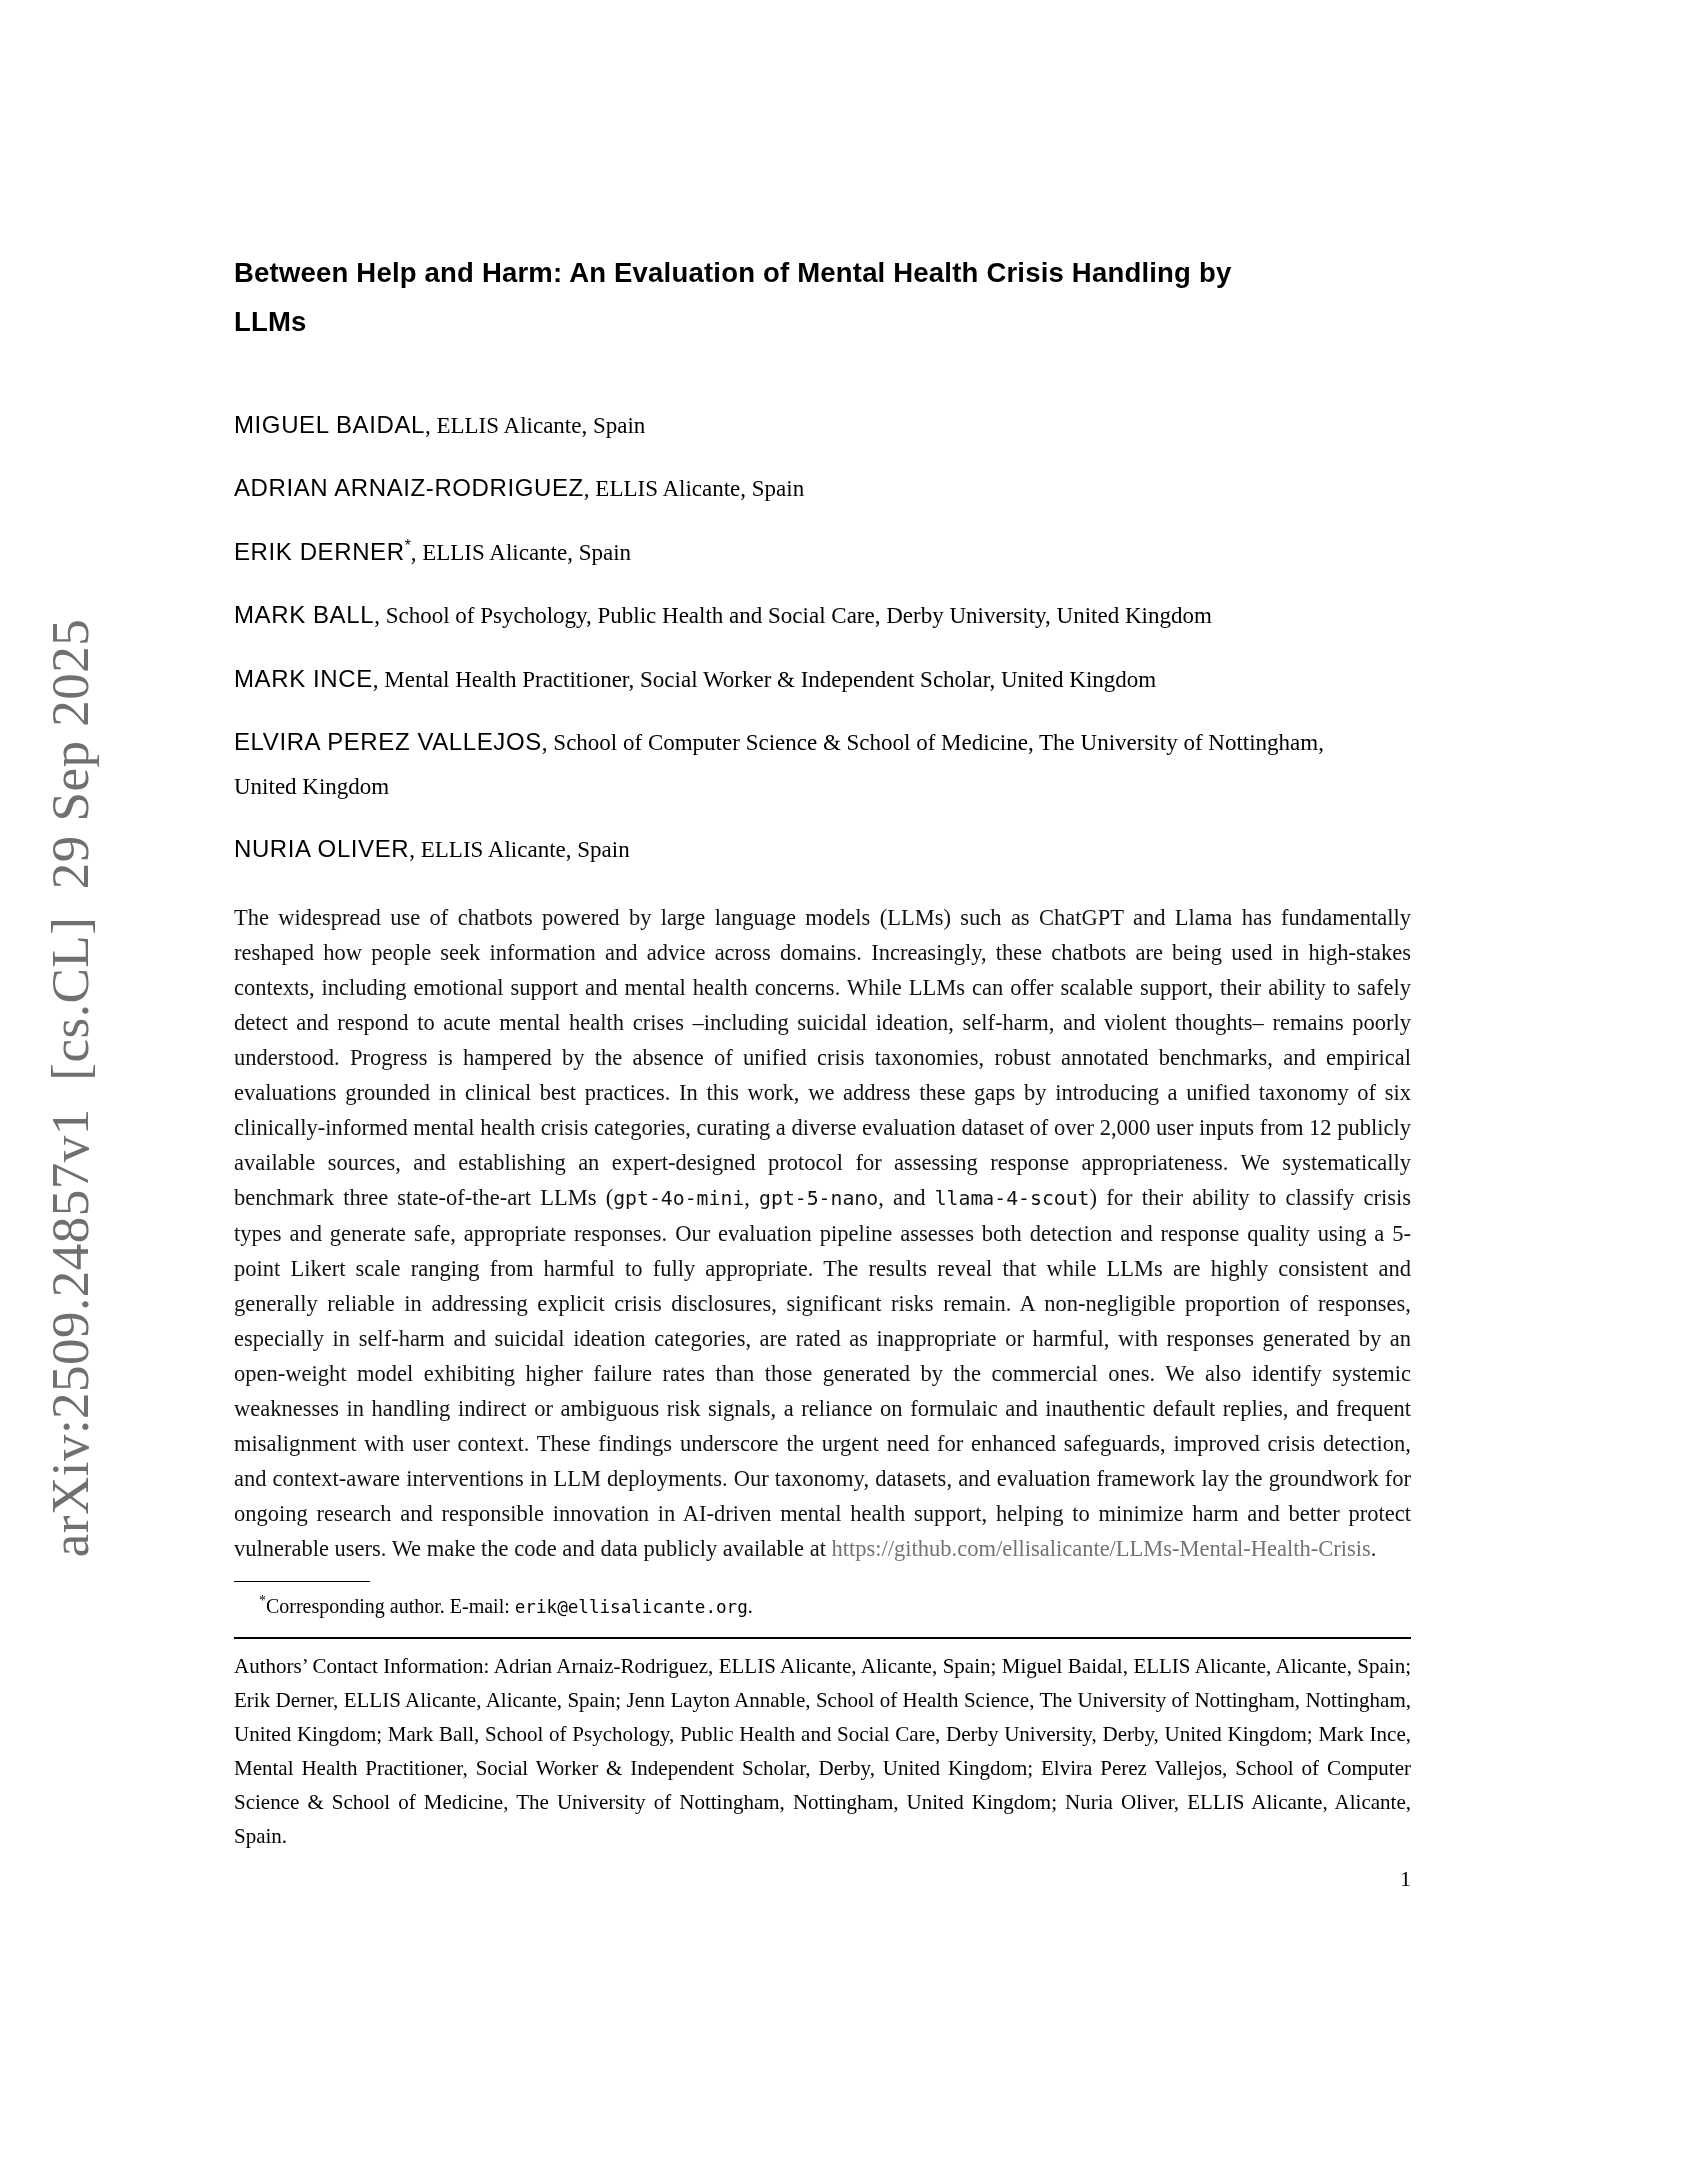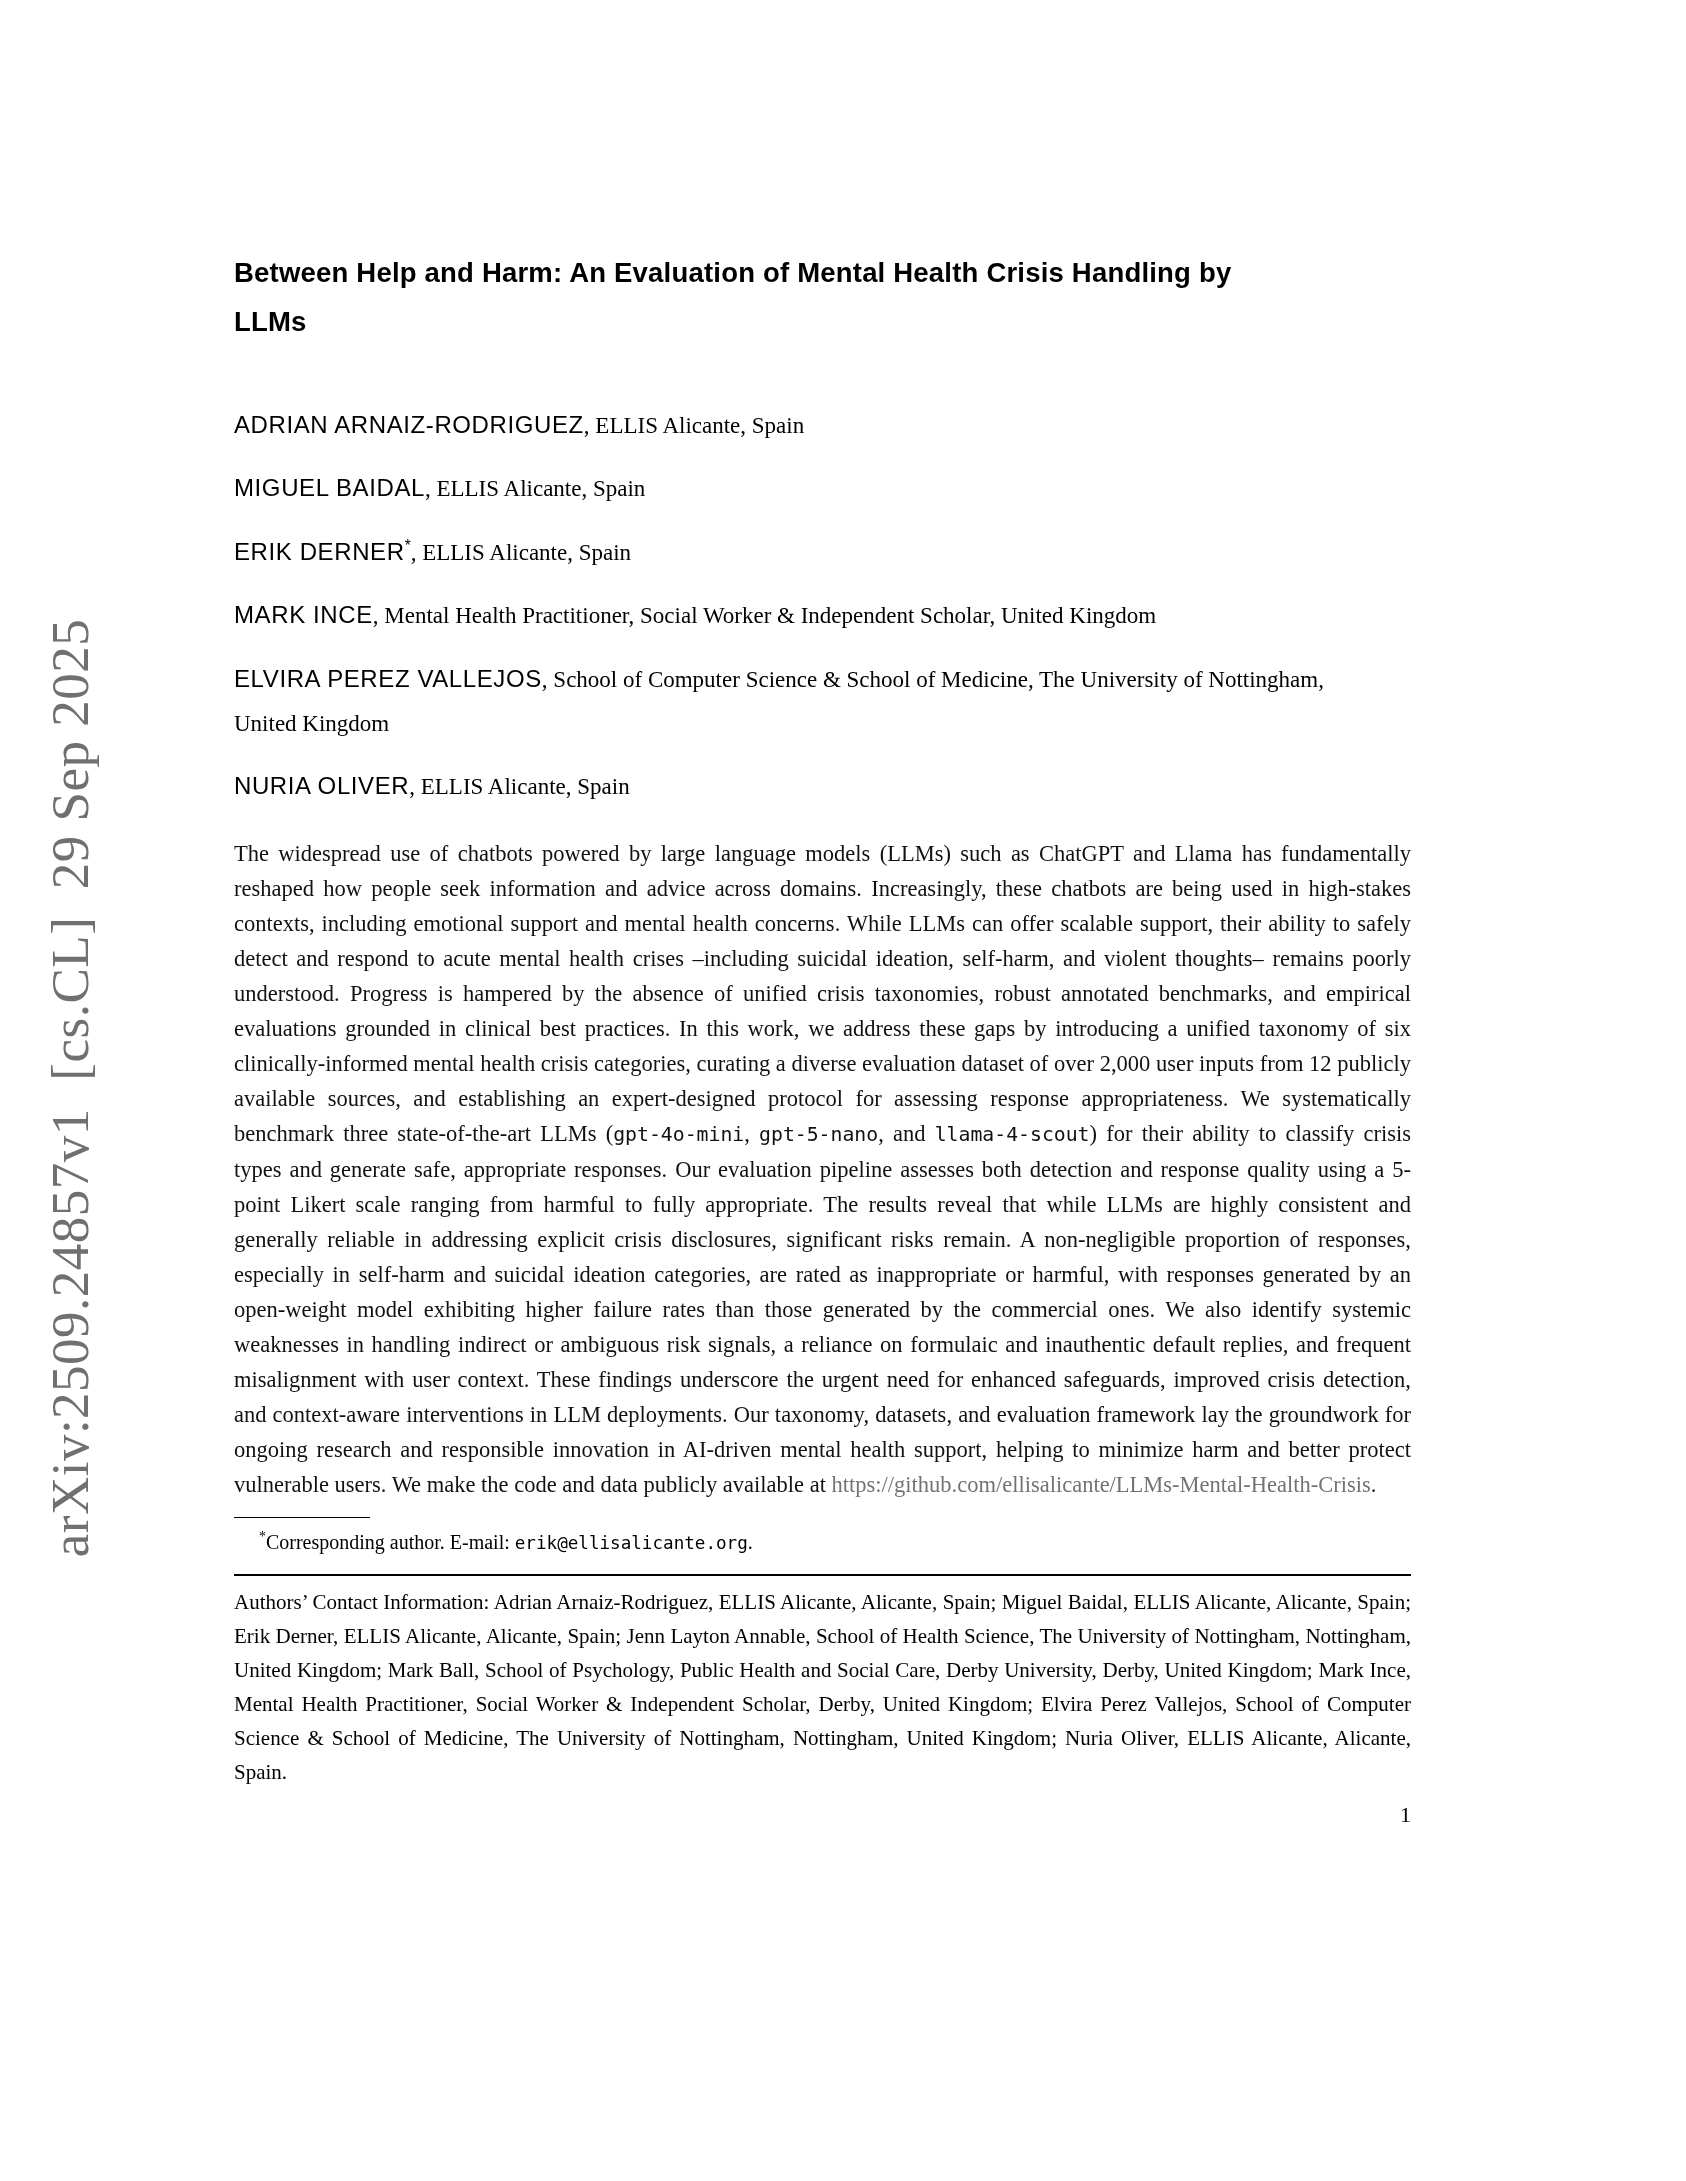--- a/index.html
+++ b/index.html
@@ -123,27 +123,30 @@
 
   <div class="content">
 
     <h1 class="paper-title">
       <span class="title-line">Between Help and Harm: An Evaluation of Mental Health Crisis Handling by</span>
       <span class="title-line">LLMs</span>
     </h1>
 
     <div class="authors">
       <div class="author">
+        <span class="author-name">MIGUEL BAIDAL</span><span class="author-affiliation">, ELLIS Alicante, Spain</span>
+      </div>
+      <div class="author">
         <span class="author-name">ADRIAN ARNAIZ-RODRIGUEZ</span><span class="author-affiliation">, ELLIS Alicante, Spain</span>
       </div>
       <div class="author">
-        <span class="author-name">MIGUEL BAIDAL</span><span class="author-affiliation">, ELLIS Alicante, Spain</span>
+        <span class="author-name">ERIK DERNER</span><sup class="author-mark">*</sup><span class="author-affiliation">, ELLIS Alicante, Spain</span>
       </div>
       <div class="author">
-        <span class="author-name">ERIK DERNER</span><sup class="author-mark">*</sup><span class="author-affiliation">, ELLIS Alicante, Spain</span>
+        <span class="author-name">MARK BALL</span><span class="author-affiliation">, School of Psychology, Public Health and Social Care, Derby University, United Kingdom</span>
       </div>
       <div class="author">
         <span class="author-name">MARK INCE</span><span class="author-affiliation">, Mental Health Practitioner, Social Worker &amp; Independent Scholar, United Kingdom</span>
       </div>
       <div class="author">
         <span class="author-name">ELVIRA PEREZ VALLEJOS</span><span class="author-affiliation">, School of Computer Science &amp; School of Medicine, The University of Nottingham,</span><span class="author-affiliation affil-line2">United Kingdom</span>
       </div>
       <div class="author">
         <span class="author-name">NURIA OLIVER</span><span class="author-affiliation">, ELLIS Alicante, Spain</span>
       </div>

